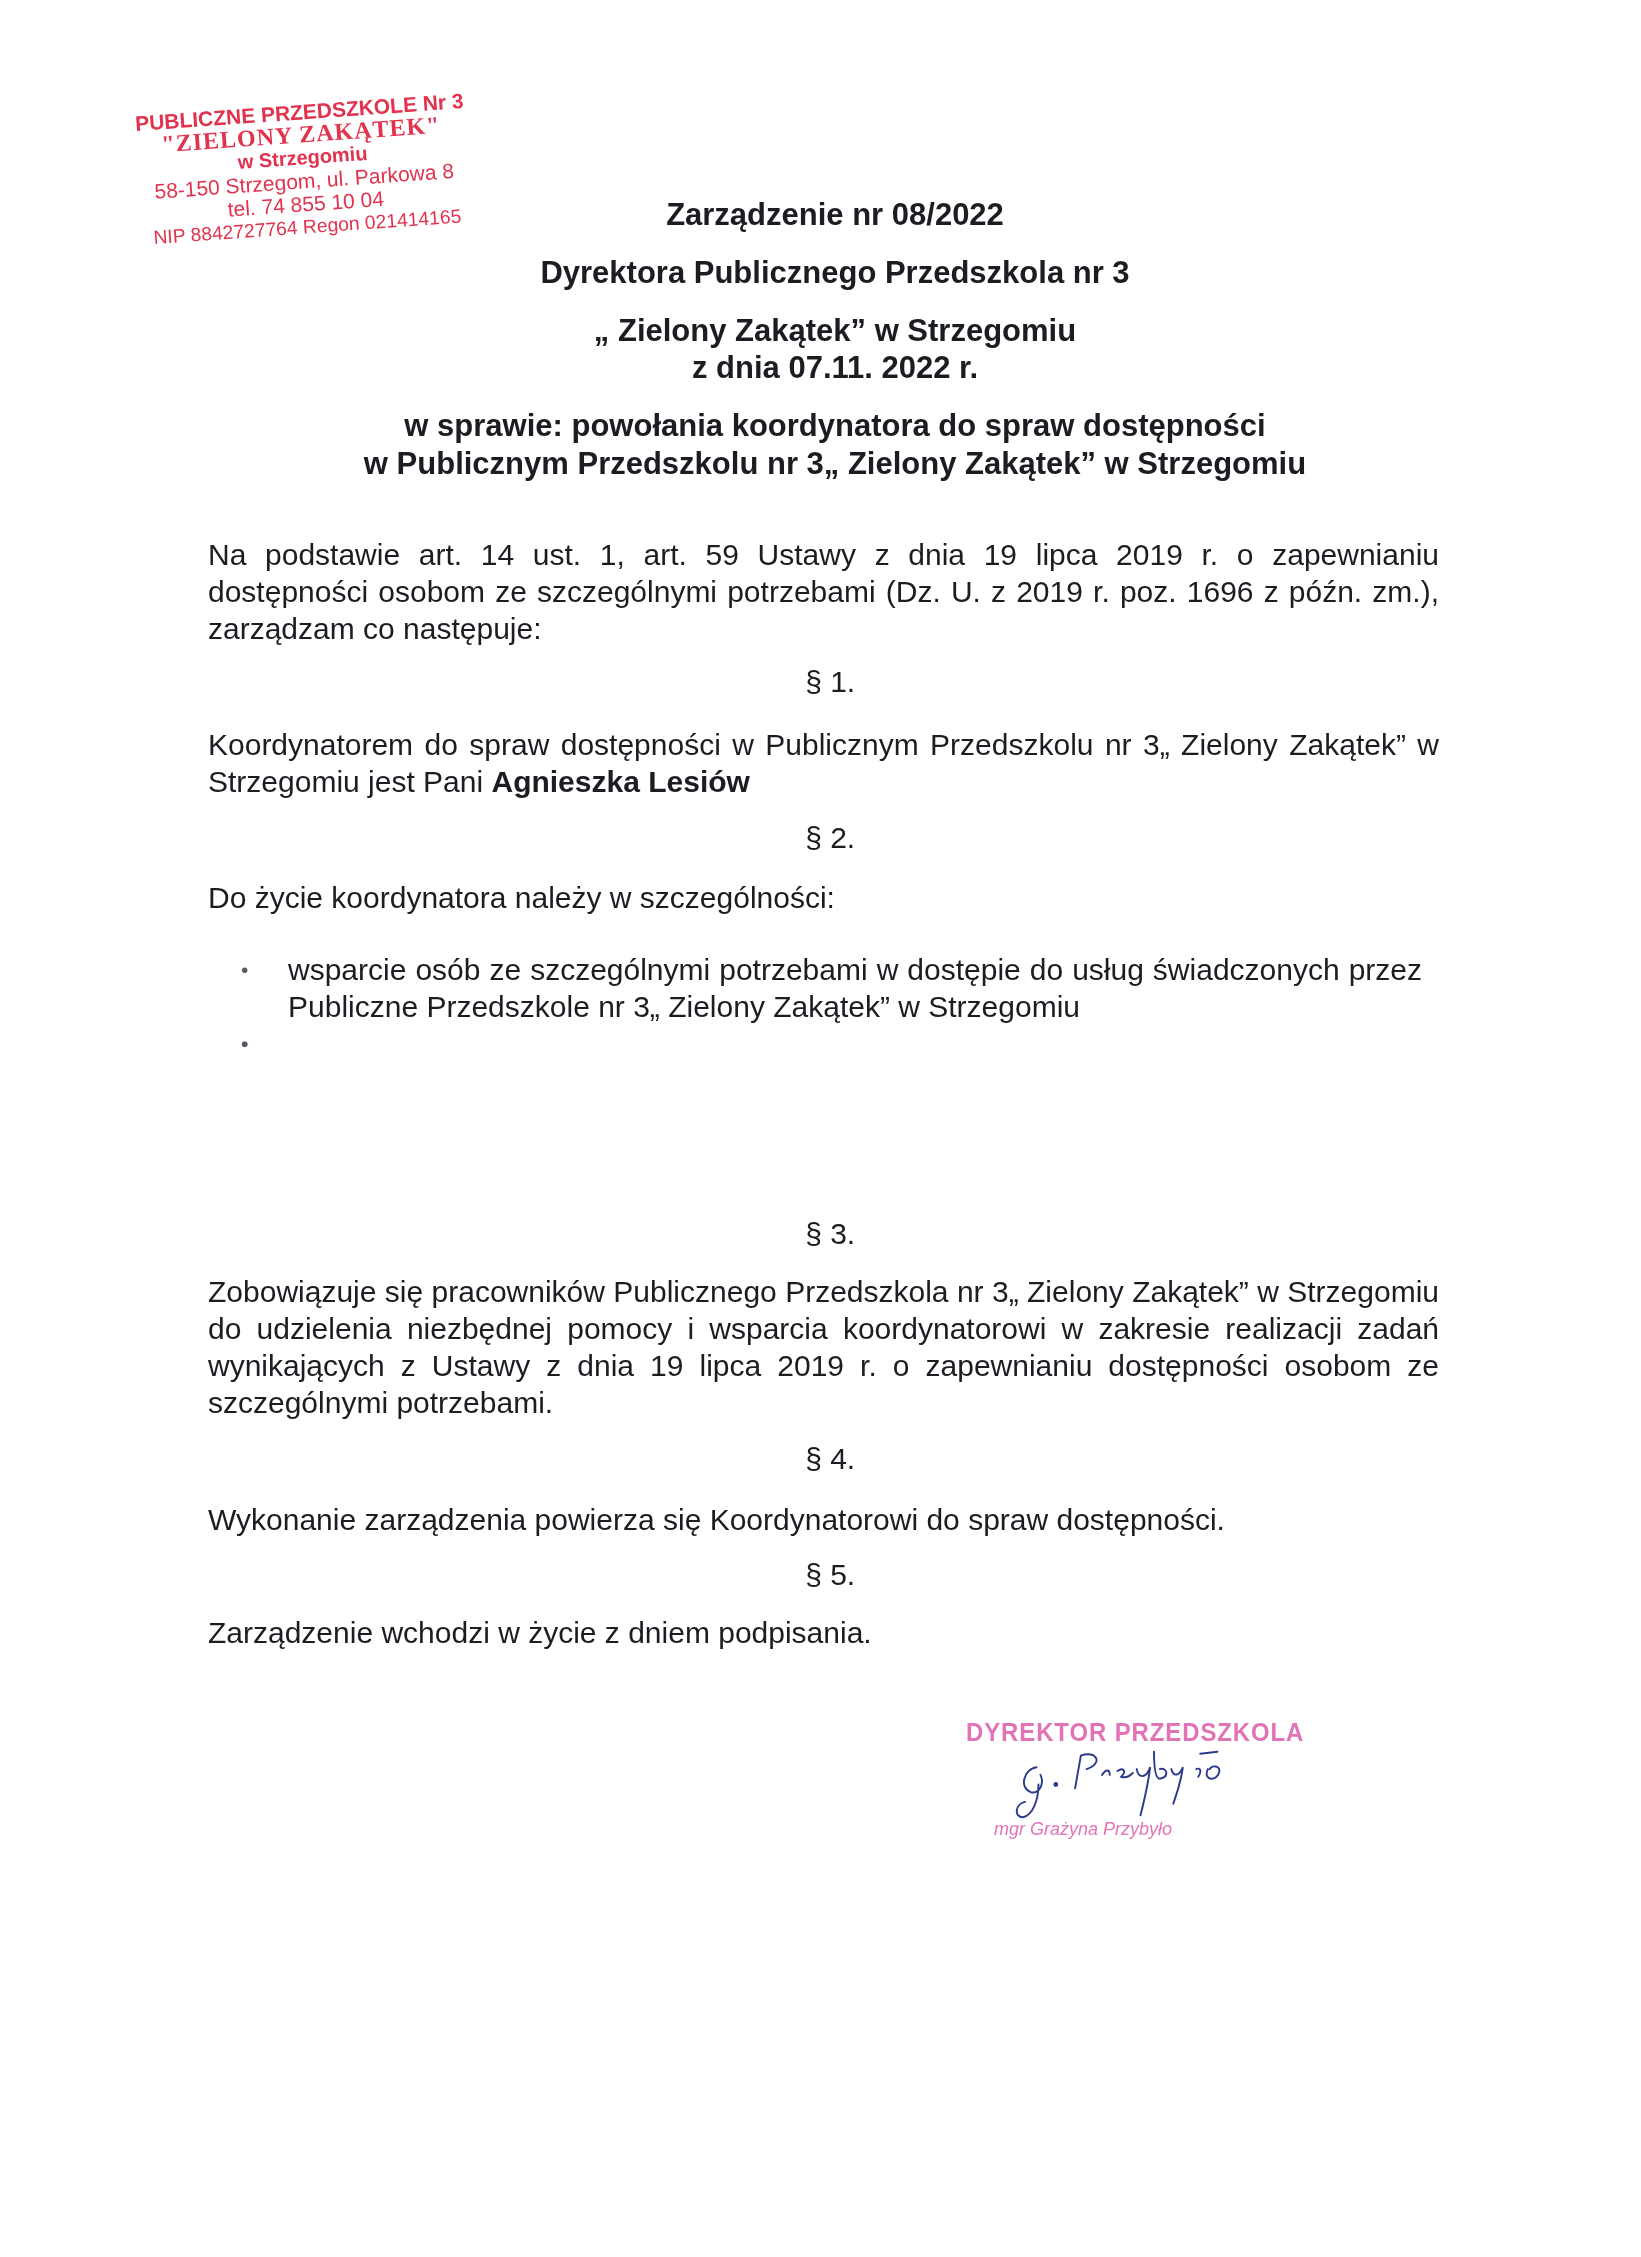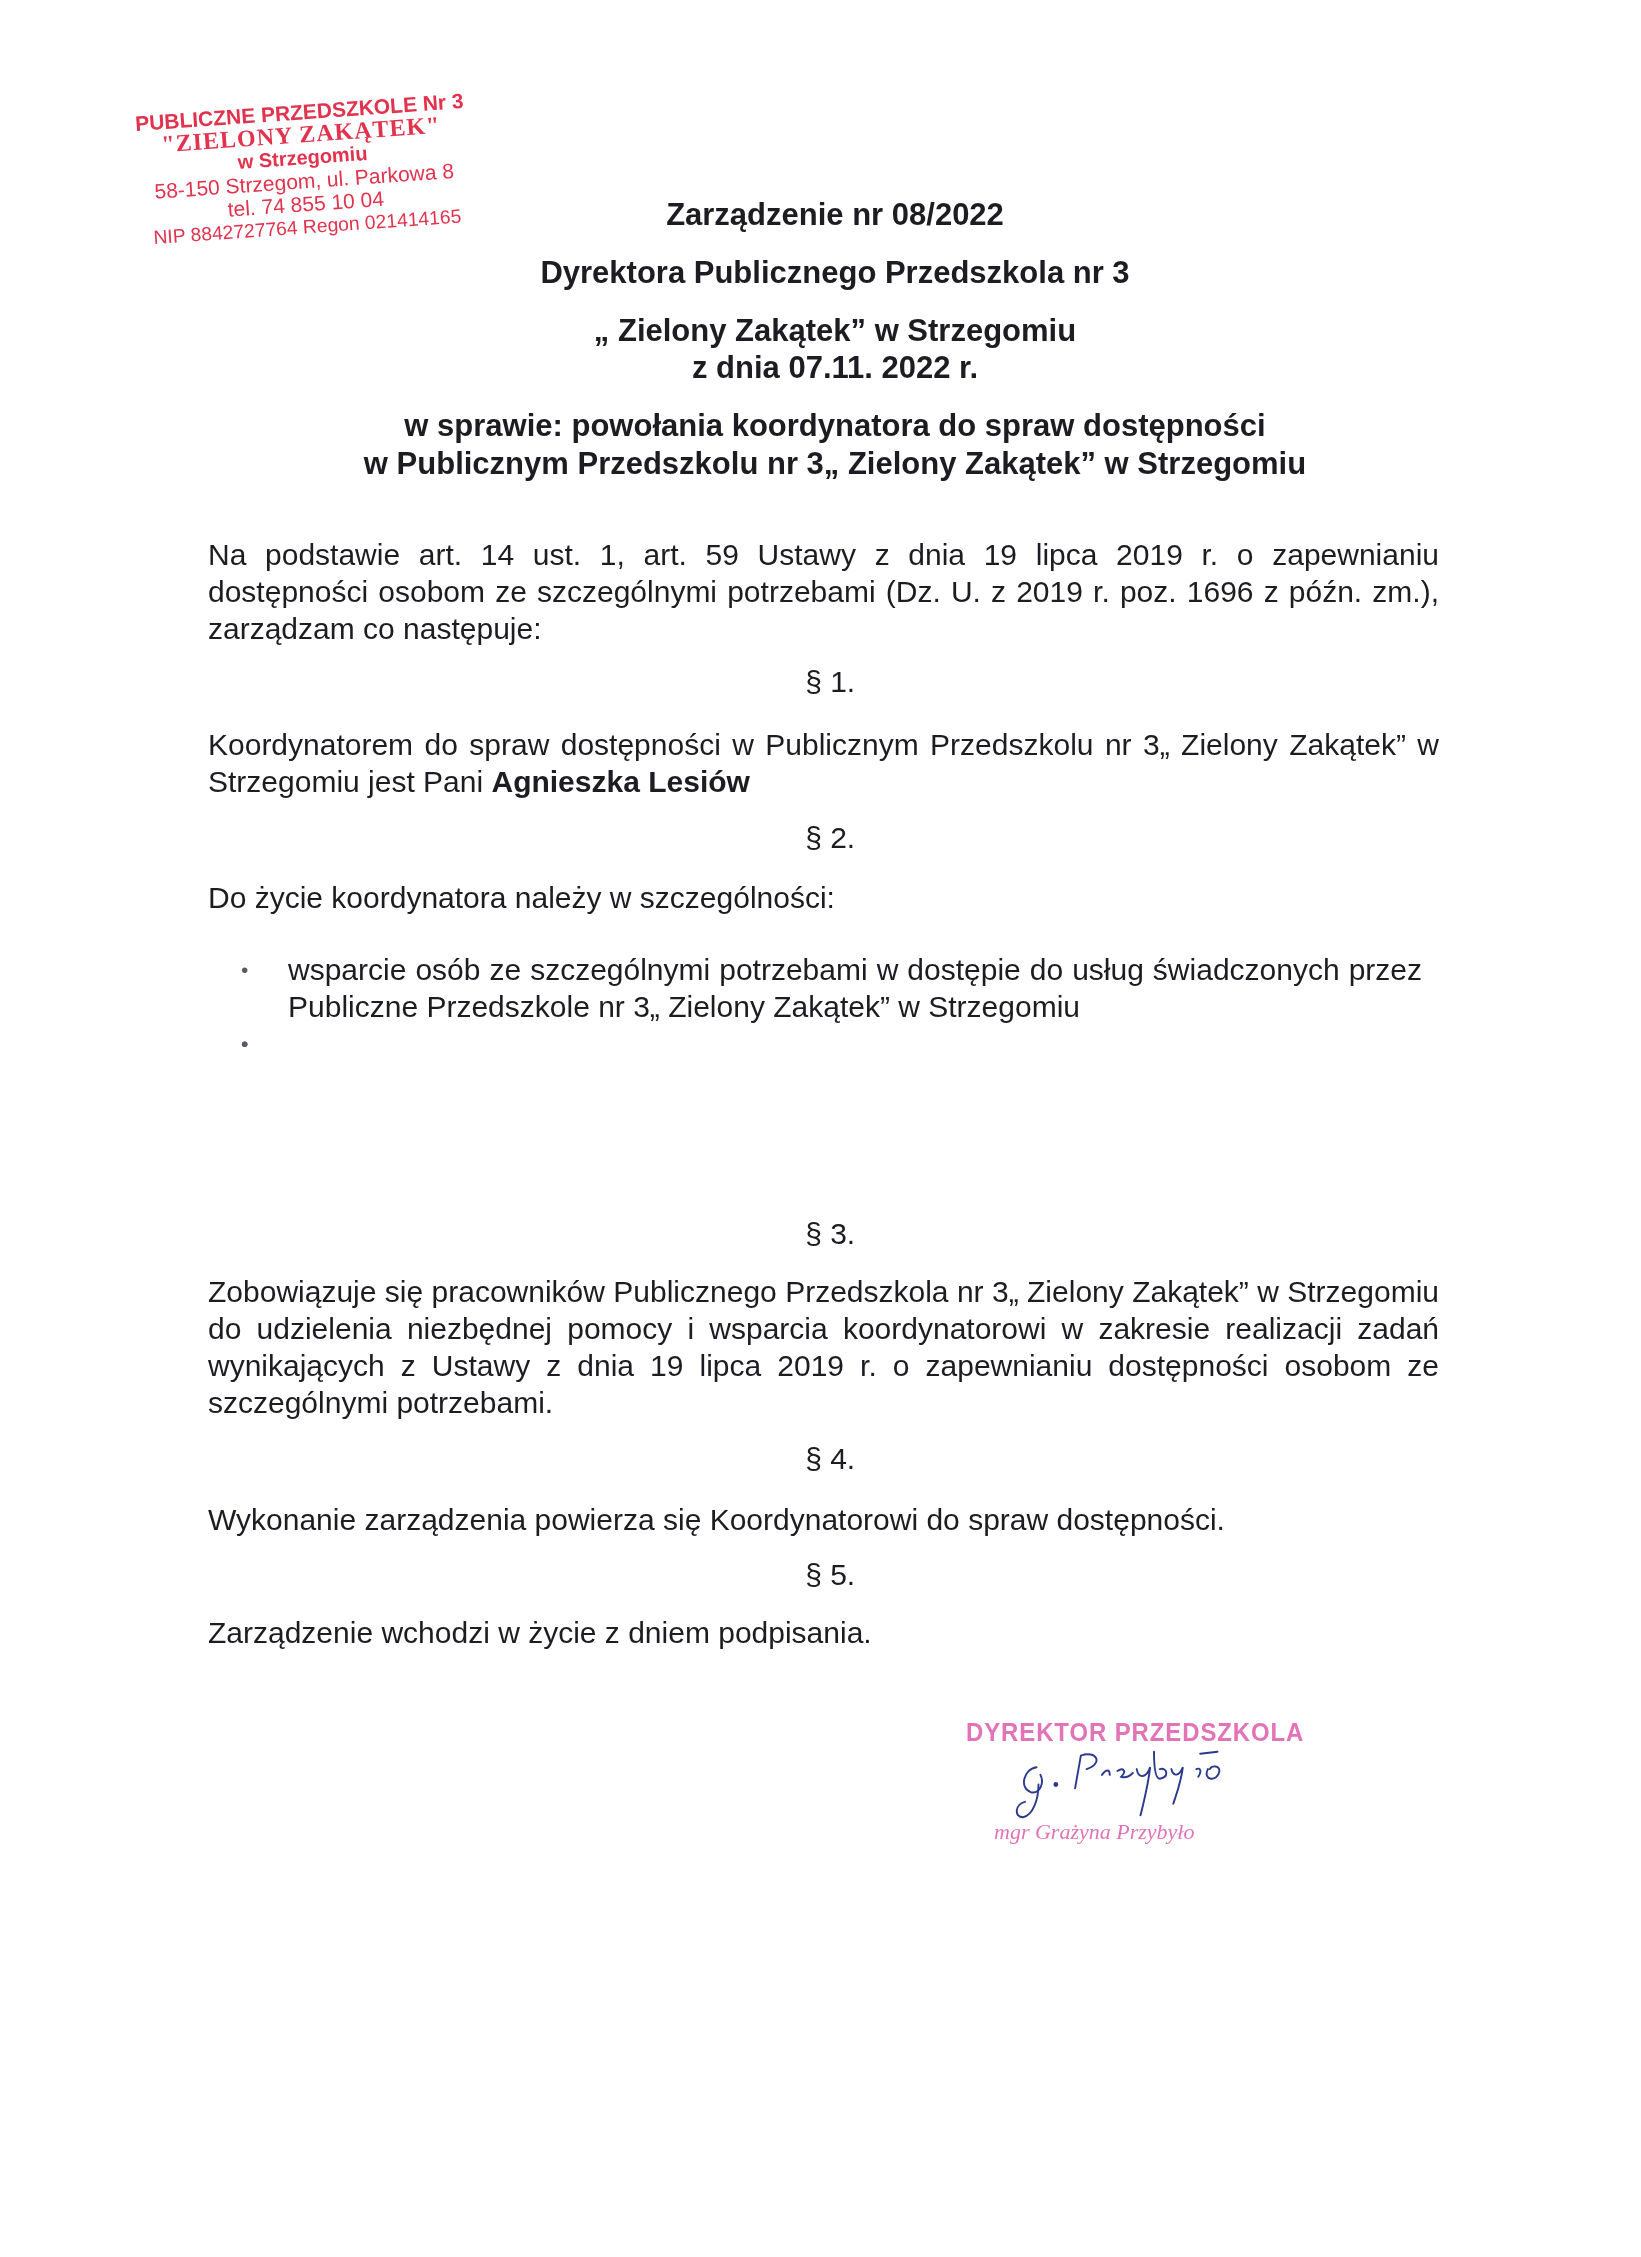--- a/index.html
+++ b/index.html
@@ -20,22 +20,22 @@
   .stamp .l4 { font-size: 21px; font-weight: normal; }
   .stamp .l5 { font-size: 21px; font-weight: normal; }
   .stamp .l6 { font-size: 19.3px; font-weight: normal; }
   ul.tasks { position: absolute; left: 191px; top: 951px; width: 1231px; margin: 0; padding: 0;
              list-style: none; font-size: 30px; line-height: 37px; }
   ul.tasks li { position: relative; padding-left: 97px; text-align: justify; text-align-last: left; }
   ul.tasks li .bullet { position: absolute; left: 50px; top: 0; font-size: 21px; color: #5a5a66; }
   .director-stamp { left: 966px; top: 1717px; font-weight: bold; font-size: 26px; color: #e173b6;
                     letter-spacing: 1px; transform: scaleX(0.92); transform-origin: left; }
   .signature { left: 1009px; top: 1746px; }
-  .sig-name { left: 994px; top: 1819px; font-family: Liberation Serif, serif; font-style: italic;
-              font-size: 22px; color: #e173b6; }
+  .sig-name { left: 994px; top: 1819px; font-family: Liberation Sans, sans-serif; font-style: italic;
+              font-size: 18px; color: #e173b6; }
   .b { font-weight: bold; }
 </style>
 </head>
 <body>
 
 <div class="abs stamp">
   <div class="l1">PUBLICZNE PRZEDSZKOLE Nr 3</div>
   <div class="l2">"ZIELONY ZAKĄTEK"</div>
   <div class="l3">w Strzegomiu</div>
   <div class="l4">58-150 Strzegom, ul. Parkowa 8</div>

